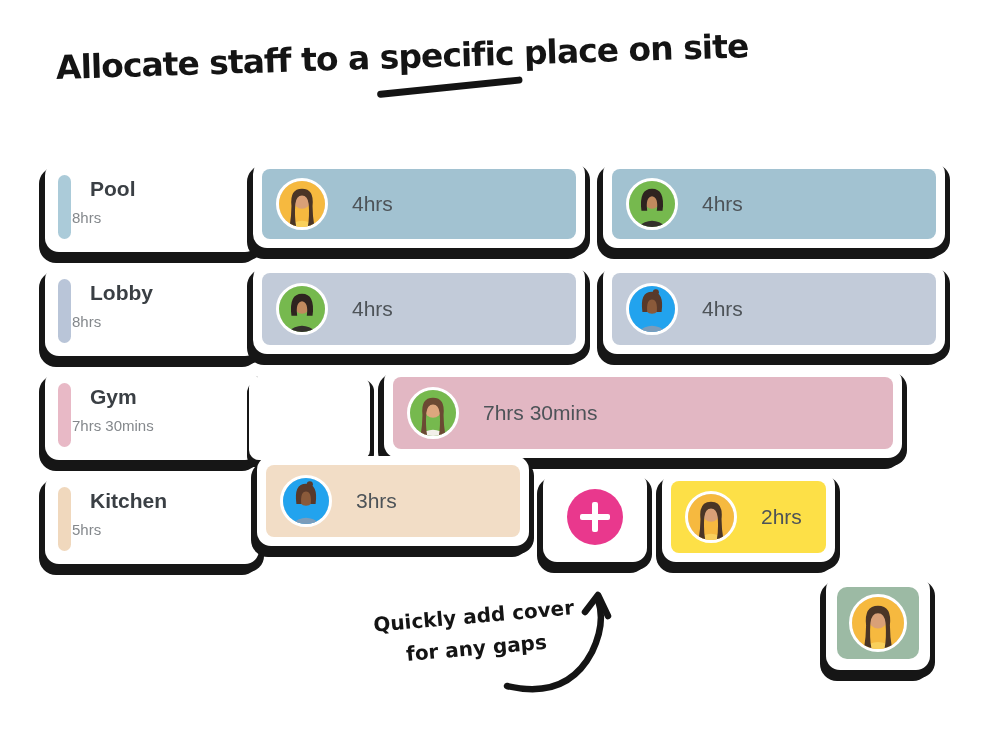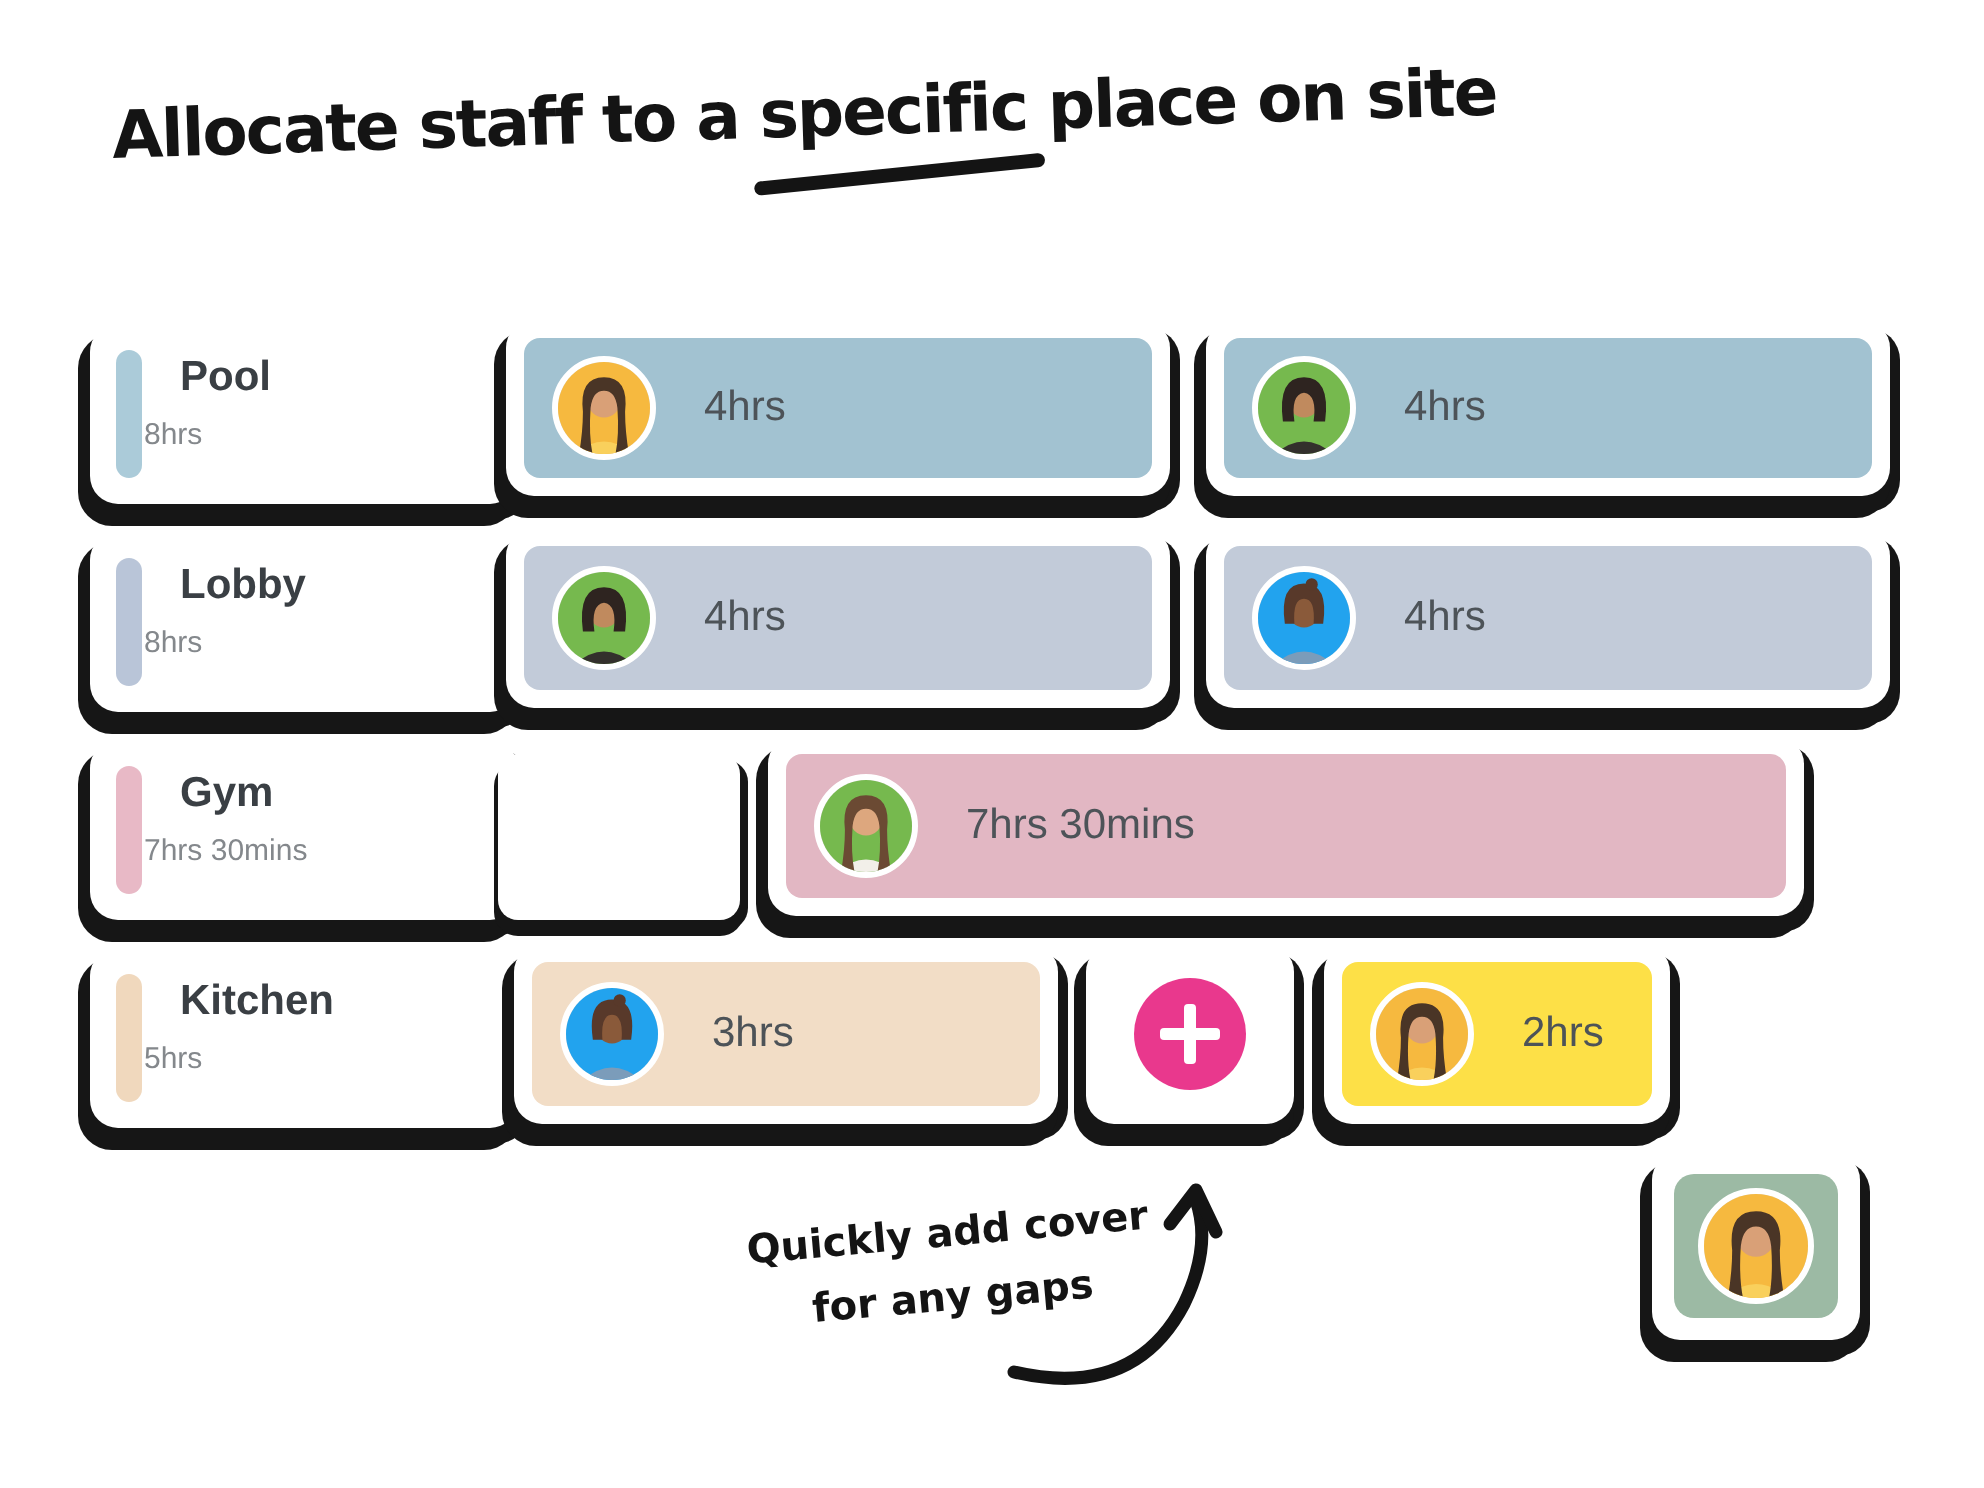--- a/index.html
+++ b/index.html
@@ -46,21 +46,21 @@
     overflow:hidden;flex:none;background:#ddd;
   }
   .avatar svg{display:block;width:100%;height:100%;}
   .avatar.big{width:52px;height:52px;}
 
   .b-pool-1{left:253px;top:160px;width:332px;height:88px;}
   .b-pool-2{left:603px;top:160px;width:342px;height:88px;}
   .b-lobby-1{left:253px;top:264px;width:332px;height:90px;}
   .b-lobby-2{left:603px;top:264px;width:342px;height:90px;}
   .b-gym-1{left:384px;top:368px;width:518px;height:90px;}
-  .b-kitchen-1{left:257px;top:472px;width:272px;height:90px;}
+  .b-kitchen-1{left:257px;top:456px;width:272px;height:90px;}
   .b-kitchen-2{left:662px;top:472px;width:173px;height:90px;}
 
   .empty-slot{left:249px;top:377px;width:121px;height:83px;border-radius:10px;
     box-shadow:0 6px 0 2px #161616, 3px 4px 0 1px #161616;}
 
   
   .plus-card{left:543px;top:472px;width:104px;height:90px;
     display:flex;align-items:center;justify-content:center;}
   .plus-circle{width:56px;height:56px;border-radius:50%;position:relative;}
   .plus-circle .ph,.plus-circle .pv{position:absolute;background:#ffffff;border-radius:2px;}

